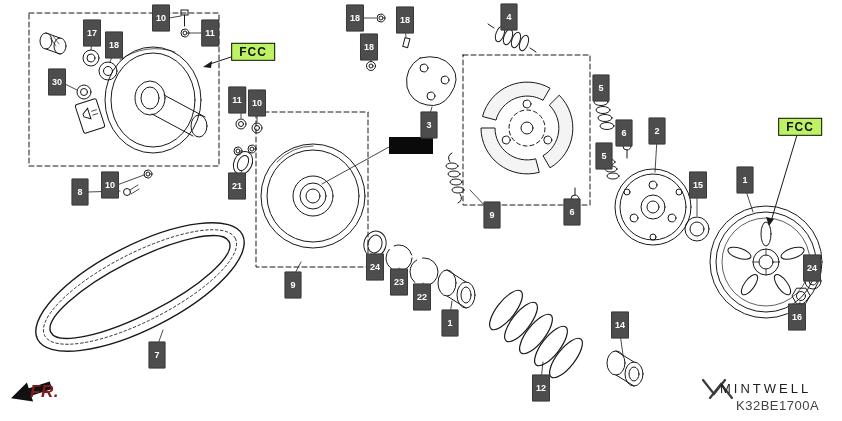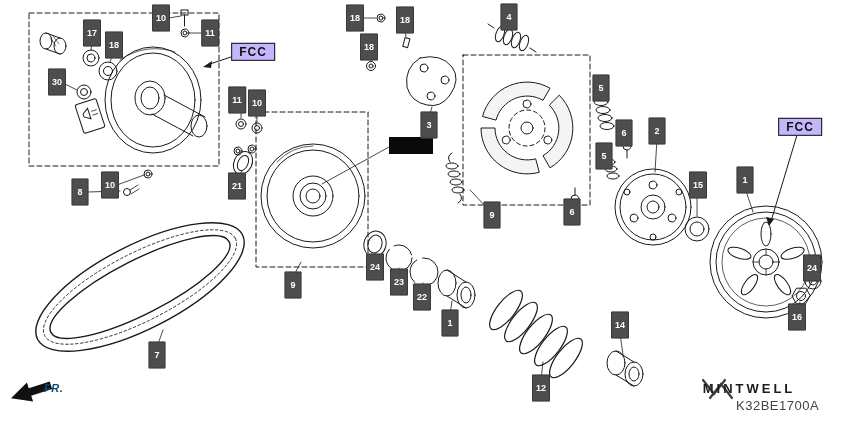--- a/index.html
+++ b/index.html
@@ -7,29 +7,29 @@
   #lineart{position:absolute;left:0;top:0;}
   .callout{
     position:absolute;transform:translate(-50%,-50%);
     background:var(--callout-bg,#4d4d4d);color:var(--callout-text,#ffffff);
     font-size:9px;font-weight:bold;line-height:1;
     padding:9px 4px;min-width:9px;text-align:center;border-radius:1px;
     box-shadow:0 0 0 1px #3a3a3a inset;cursor:pointer;
   }
   .fcc{
     position:absolute;transform:translate(-50%,-50%);
-    background:#c4b5fd;border:1.6px solid #111;color:#111;
+    background:#bef264;border:1.6px solid #111;color:#111;
     font-size:12px;font-weight:bold;letter-spacing:1px;padding:1px 7px;line-height:1.2;
   }
   .fr{
-    position:absolute;left:44px;top:382px;font-size:11px;font-weight:bold;
-    font-style:italic;color:#0c4a6e;letter-spacing:.5px;
+    position:absolute;left:30px;top:382px;font-size:17px;font-weight:bold;
+    font-style:italic;color:#7f1d1d;letter-spacing:.5px;
   }
   .brand{position:absolute;right:18px;bottom:8px;text-align:left;width:150px;}
-  .brand-name{font-size:13px;font-weight:bold;letter-spacing:3px;color:#1c1c1c;text-align:center;}
+  .brand-name{font-size:13px;font-weight:normal;letter-spacing:3px;color:#1c1c1c;margin-left:46px;}
   .brand-code{font-size:13px;color:#444;margin-left:62px;margin-top:2px;letter-spacing:.5px;}
 </style>
 </head>
 <body>
 
 <div id="stage">
 
   <svg id="lineart" width="842" height="421" viewBox="0 0 842 421">
     <g stroke="#1a1a1a" fill="none" stroke-width="1" stroke-linecap="round">
 

